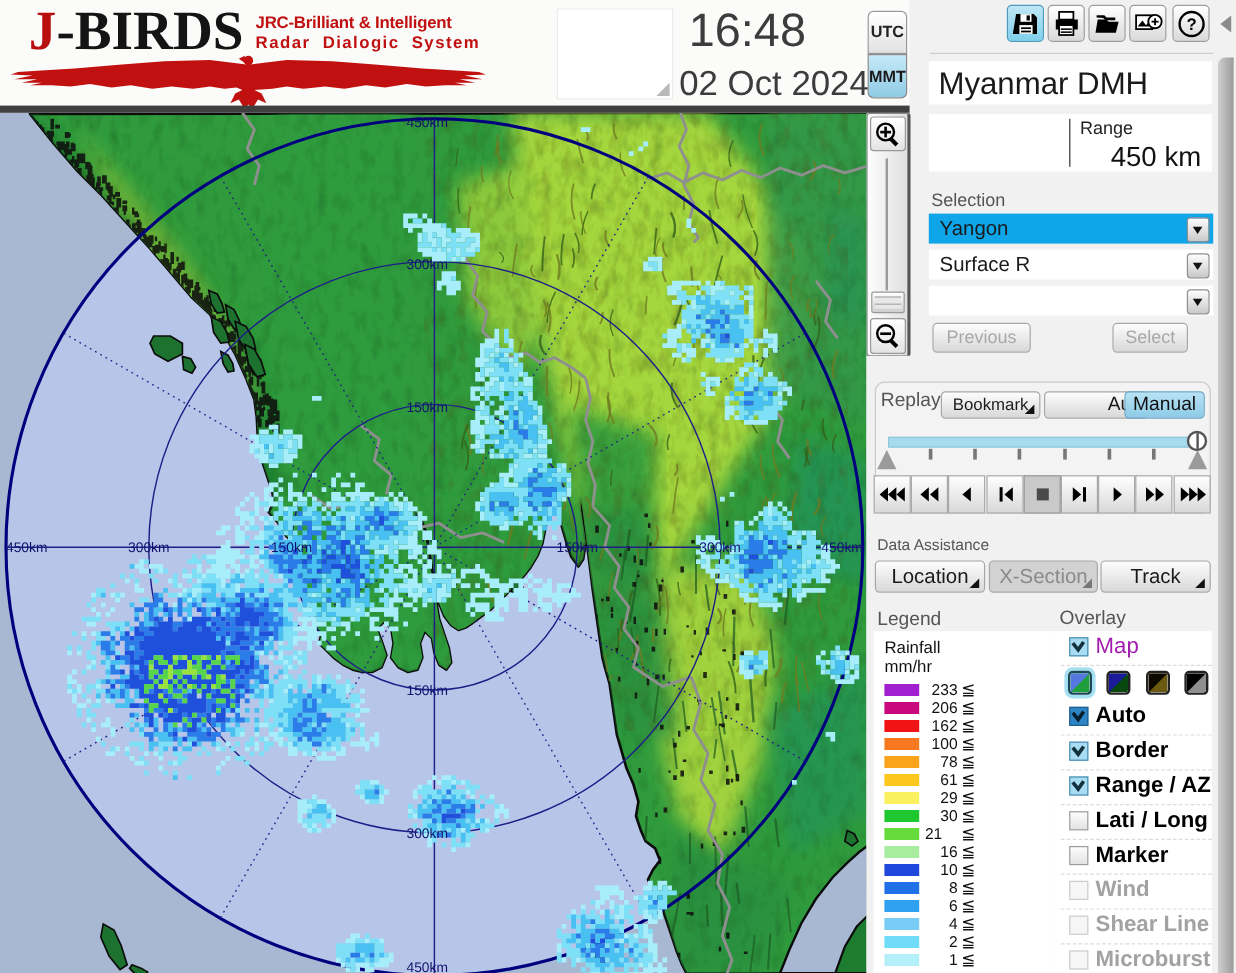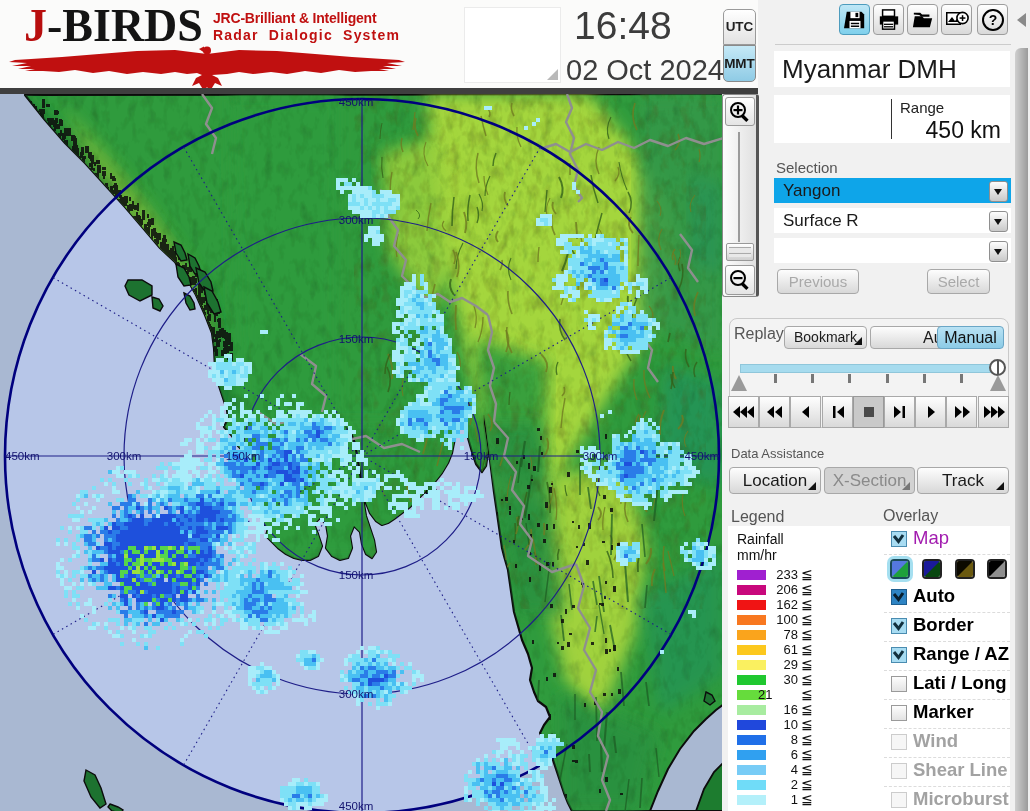--- a/index.html
+++ b/index.html
@@ -494,21 +494,21 @@
     <div style="position:absolute;left:9px;top:119px;width:29px;height:10px;background:#fcc81e"></div>
     <div style="position:absolute;left:30px;top:116px;width:40px;text-align:right;font-family:'Liberation Sans',sans-serif;font-size:13px;color:#111">61</div>
     <div style="position:absolute;left:73px;top:115px;font-family:'Liberation Sans',sans-serif;font-size:14px;color:#111">≦</div>
     <div style="position:absolute;left:9px;top:134px;width:29px;height:10px;background:#faf060"></div>
     <div style="position:absolute;left:30px;top:131px;width:40px;text-align:right;font-family:'Liberation Sans',sans-serif;font-size:13px;color:#111">29</div>
     <div style="position:absolute;left:73px;top:130px;font-family:'Liberation Sans',sans-serif;font-size:14px;color:#111">≦</div>
     <div style="position:absolute;left:9px;top:149px;width:29px;height:10px;background:#20c830"></div>
     <div style="position:absolute;left:30px;top:146px;width:40px;text-align:right;font-family:'Liberation Sans',sans-serif;font-size:13px;color:#111">30</div>
     <div style="position:absolute;left:73px;top:145px;font-family:'Liberation Sans',sans-serif;font-size:14px;color:#111">≦</div>
     <div style="position:absolute;left:9px;top:164px;width:29px;height:10px;background:#66dc3c"></div>
-    <div style="position:absolute;left:30px;top:161px;width:40px;text-align:left;font-family:'Liberation Sans',sans-serif;font-size:13px;color:#111">21</div>
+    <div style="position:absolute;left:30px;top:161px;width:40px;text-align:center;font-family:'Liberation Sans',sans-serif;font-size:13px;color:#111">21</div>
     <div style="position:absolute;left:73px;top:160px;font-family:'Liberation Sans',sans-serif;font-size:14px;color:#111">≦</div>
     <div style="position:absolute;left:9px;top:179px;width:29px;height:10px;background:#a8eca0"></div>
     <div style="position:absolute;left:30px;top:176px;width:40px;text-align:right;font-family:'Liberation Sans',sans-serif;font-size:13px;color:#111">16</div>
     <div style="position:absolute;left:73px;top:175px;font-family:'Liberation Sans',sans-serif;font-size:14px;color:#111">≦</div>
     <div style="position:absolute;left:9px;top:194px;width:29px;height:10px;background:#2048dc"></div>
     <div style="position:absolute;left:30px;top:191px;width:40px;text-align:right;font-family:'Liberation Sans',sans-serif;font-size:13px;color:#111">10</div>
     <div style="position:absolute;left:73px;top:190px;font-family:'Liberation Sans',sans-serif;font-size:14px;color:#111">≦</div>
     <div style="position:absolute;left:9px;top:209px;width:29px;height:10px;background:#2070e8"></div>
     <div style="position:absolute;left:30px;top:206px;width:40px;text-align:right;font-family:'Liberation Sans',sans-serif;font-size:13px;color:#111">8</div>
     <div style="position:absolute;left:73px;top:205px;font-family:'Liberation Sans',sans-serif;font-size:14px;color:#111">≦</div>

